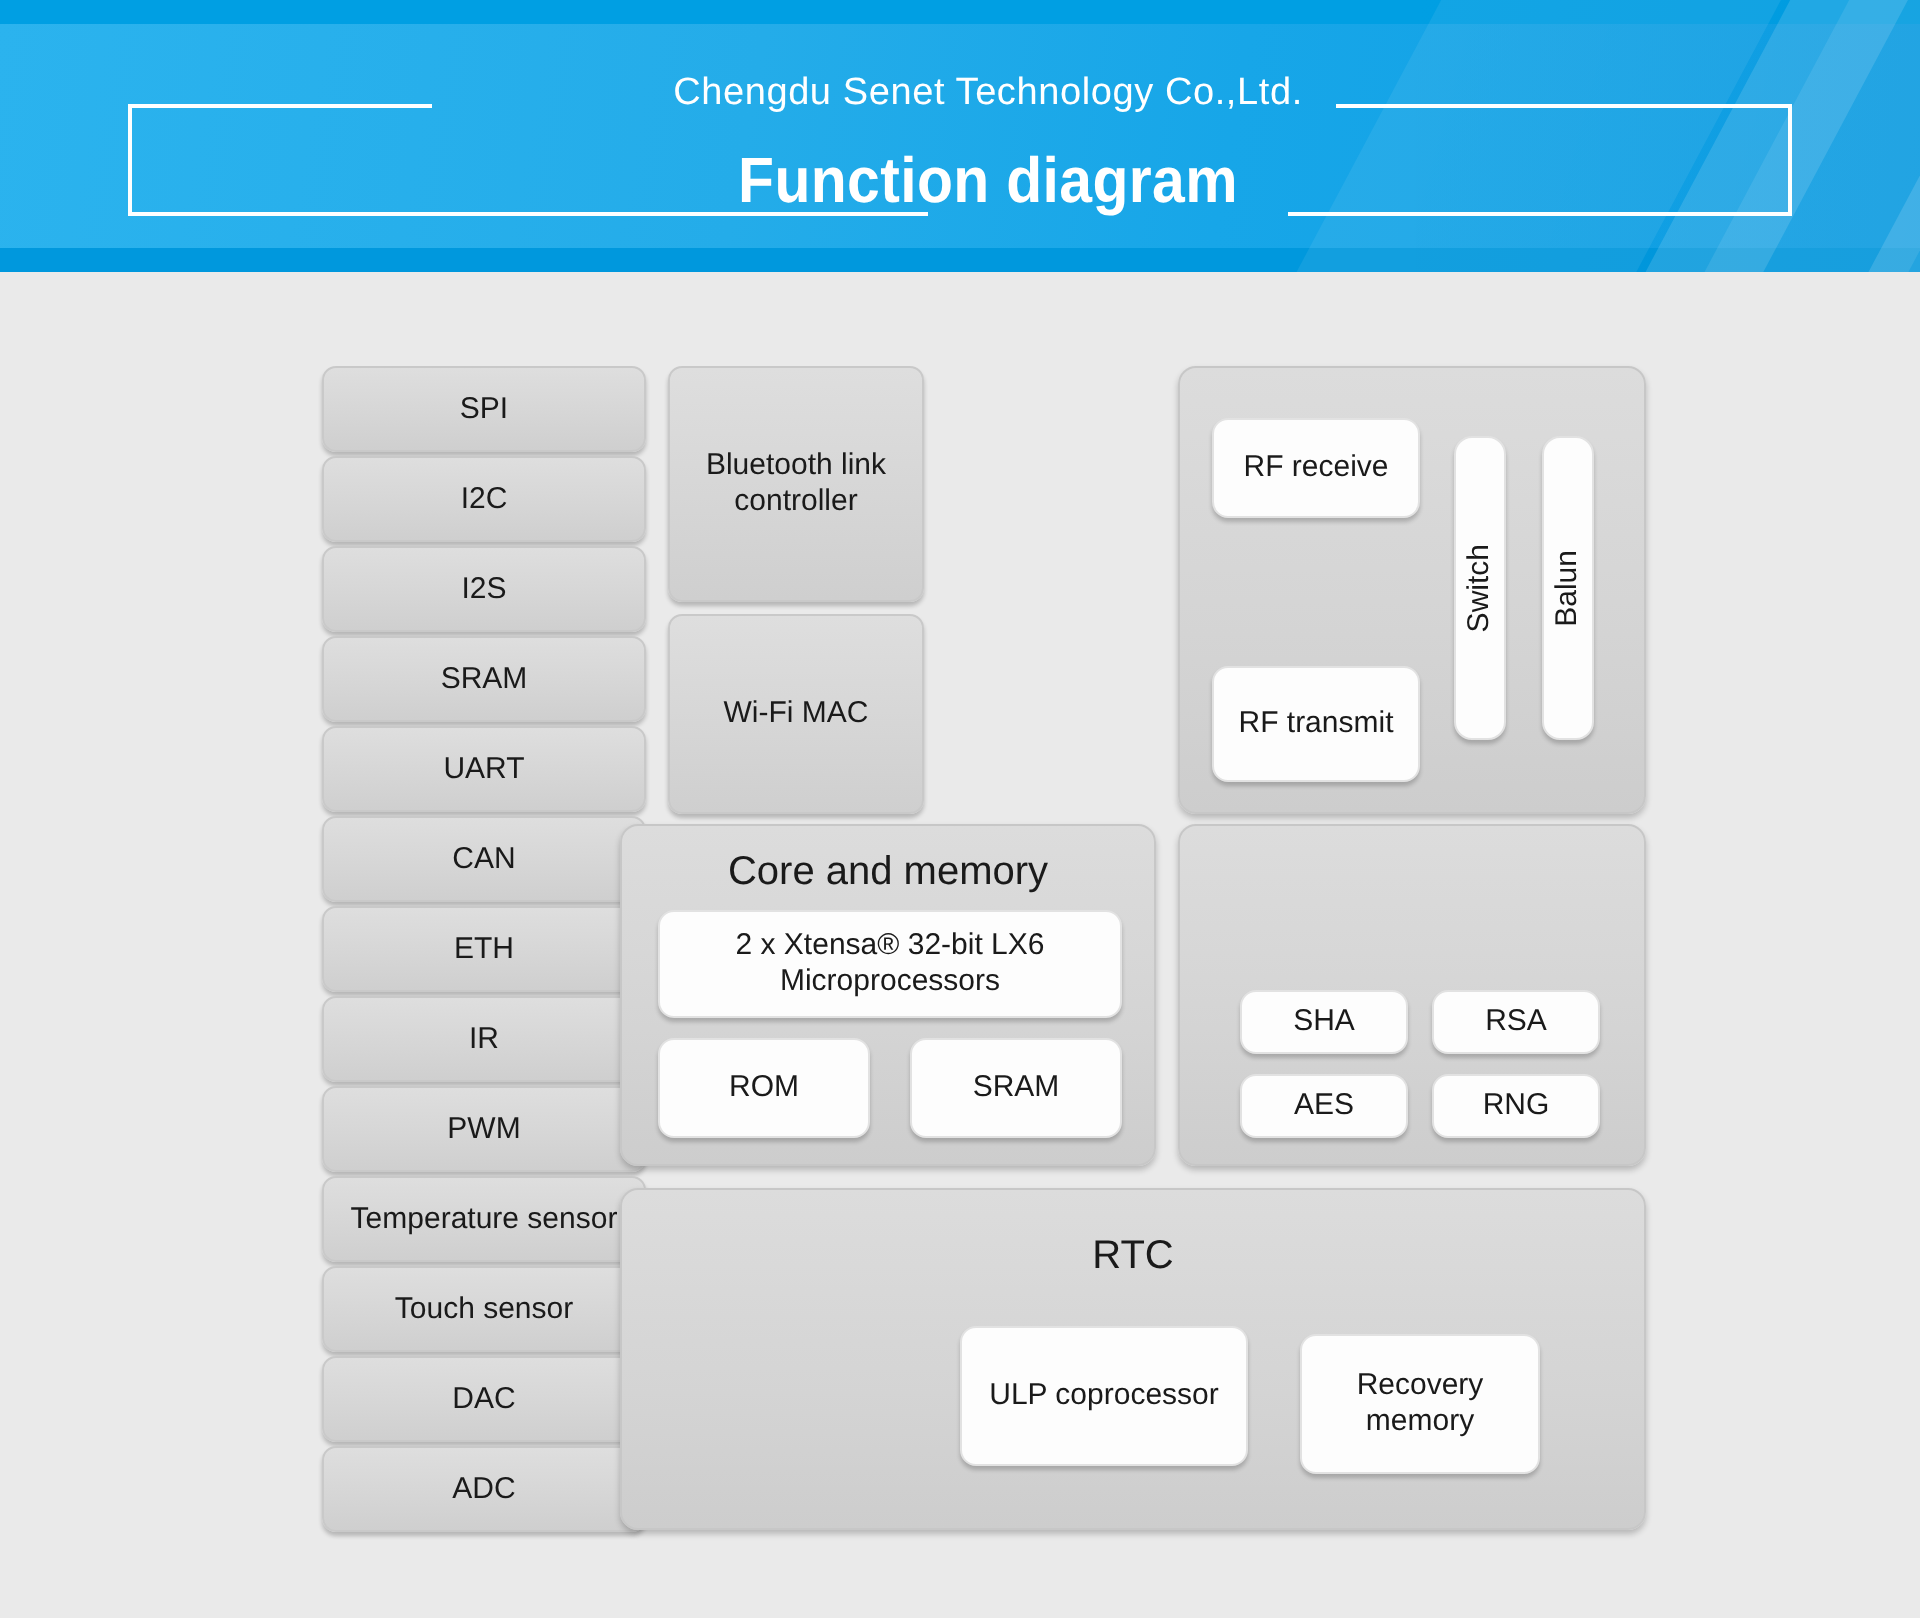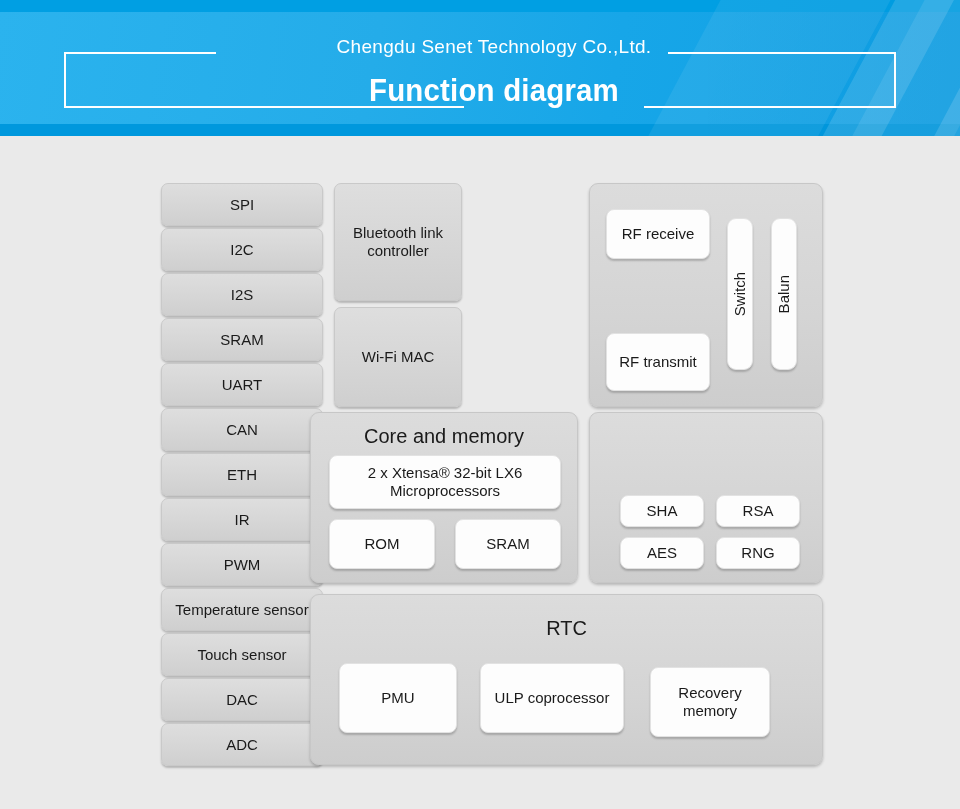--- a/index.html
+++ b/index.html
@@ -247,18 +247,17 @@
 
   <div class="grp" style="left:589px;top:276px;width:234px;height:171px">
     <div class="wblk" style="left:30px;top:82px;width:84px;height:32px">SHA</div>
     <div class="wblk" style="left:126px;top:82px;width:84px;height:32px">RSA</div>
     <div class="wblk" style="left:30px;top:124px;width:84px;height:32px">AES</div>
     <div class="wblk" style="left:126px;top:124px;width:84px;height:32px">RNG</div>
   </div>
 
   <div class="grp" style="left:310px;top:458px;width:513px;height:171px">
     <div class="grp-title" style="top:22px">RTC</div>
-    <div class="wblk" style="left:28px;top:68px;width:118px;height:70px">PMU</div>
     <div class="wblk" style="left:169px;top:68px;width:144px;height:70px">ULP coprocessor</div>
     <div class="wblk" style="left:339px;top:72px;width:120px;height:70px">Recovery memory</div>
   </div>
 
 </div>
 
 </body></html>

